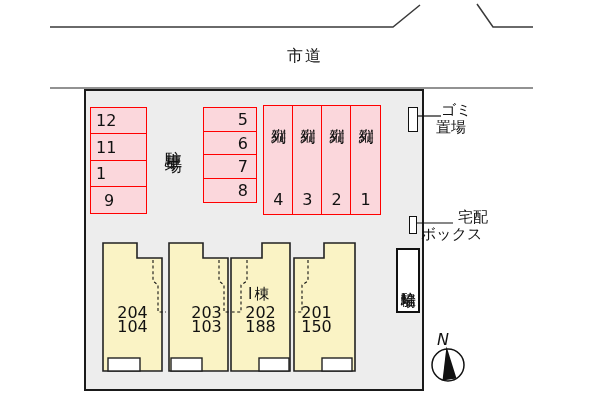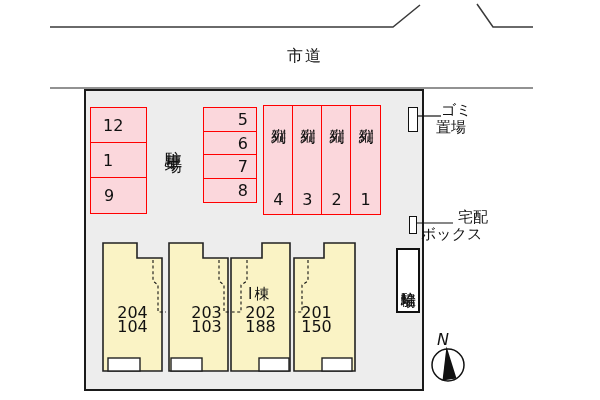--- a/index.html
+++ b/index.html
@@ -11,21 +11,21 @@
     border:2.5px solid #1a1a1a;box-sizing:border-box;z-index:1;}
   .txt{position:absolute;z-index:5;white-space:nowrap;}
   .road-label{left:287px;top:46px;font-size:16px;letter-spacing:2px;}
   
   .pblock{position:absolute;z-index:4;display:flex;flex-direction:column;}
   .pblock-left{left:90px;top:107px;width:57px;height:107px;}
   .pblock-mid{left:203px;top:107px;width:54px;height:96px;}
   .stall{flex:1;box-sizing:border-box;border:1.6px solid #FF0000;background:#FBD7DC;
     margin-top:-1.6px;display:flex;align-items:center;font-size:16px;}
   .stall:first-child{margin-top:0;}
-  .stall.l{padding-left:12px;}
+  .stall.l{padding-left:5px;}
   .stall.l.indent{padding-left:13px;}
   .stall.r{justify-content:flex-end;padding-right:8px;}
   .parking-label{left:163px;top:137px;font-size:17px;writing-mode:vertical-rl;
     letter-spacing:3px;z-index:5;}
   .tandem{position:absolute;left:263px;top:105px;width:118px;height:110px;
     display:flex;z-index:4;}
   .tcol{flex:1;box-sizing:border-box;border:1.6px solid #FF0000;background:#FBD7DC;
     margin-left:-1.6px;display:flex;flex-direction:column;align-items:center;
     justify-content:space-between;padding:11px 0 5px 0;}
   .tcol:first-child{margin-left:0;}
@@ -79,20 +79,21 @@
     <line x1="416" y1="223" x2="453" y2="223" stroke="#111" stroke-width="1.2"></line>
 
     <circle cx="448" cy="365" r="16" fill="#fff" stroke="#111" stroke-width="1.5"></circle>
     <polygon points="446.5,346.5 456.5,378.5 442.5,380.5" fill="#111"></polygon>
   </svg>
 
   <div class="txt road-label">市道</div>
 
   <div class="pblock pblock-left">
     <div class="stall l">12</div>
+    <div class="stall l">11</div>
     <div class="stall l">1</div>
     <div class="stall l indent">9</div>
   </div>
 
   <div class="txt parking-label">駐車場</div>
 
   <div class="pblock pblock-mid">
     <div class="stall r">5</div>
     <div class="stall r">6</div>
     <div class="stall r">7</div>

